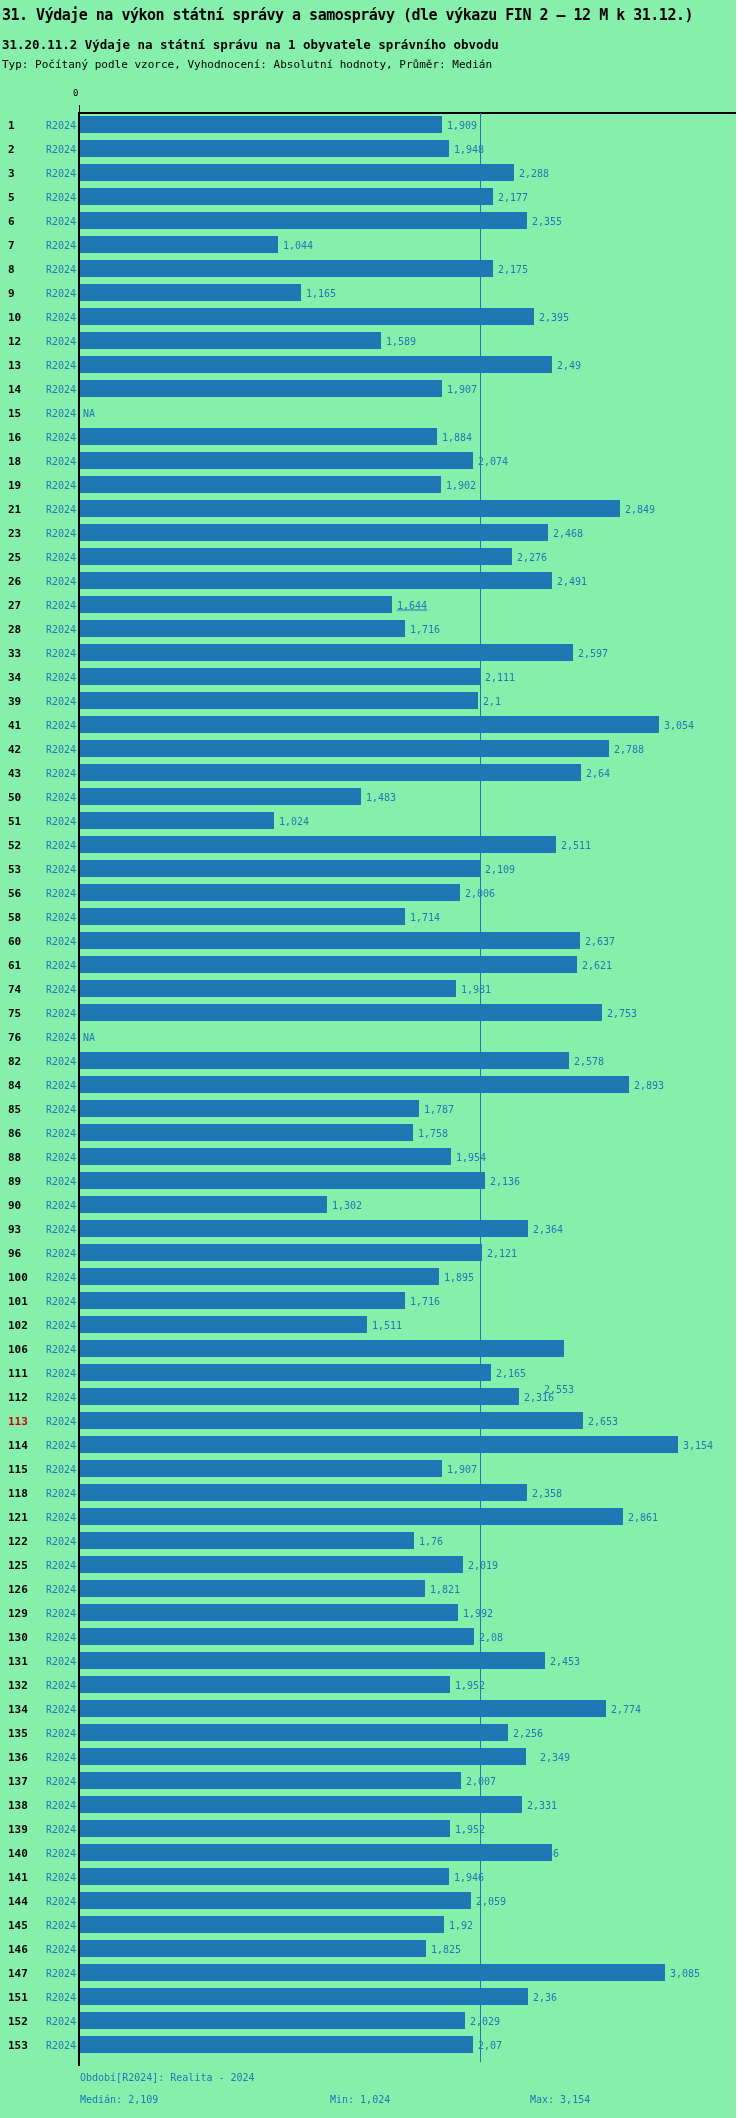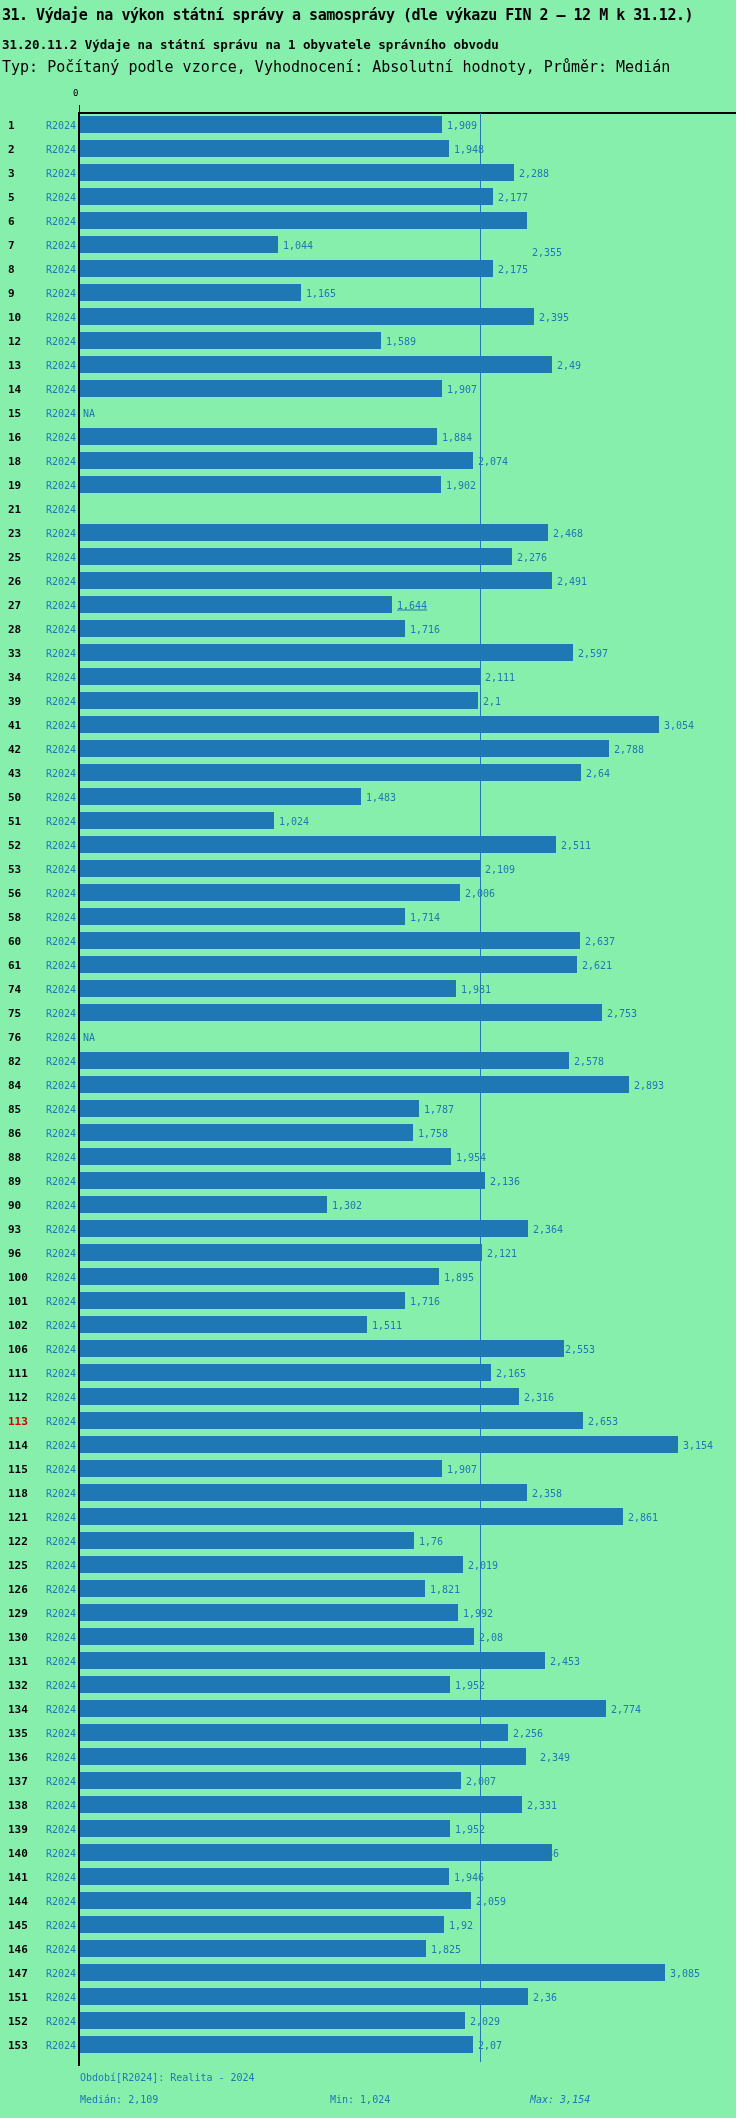--- a/index.html
+++ b/index.html
@@ -8,21 +8,21 @@
     position:relative;
     width:736px; height:2118px;
     background:#86efac;
     font-family:"DejaVu Sans Mono", monospace;
     overflow:hidden;
   }
   
   .hdr { position:absolute; left:2px; top:6px; width:748px; }
   .title    { font-size:15px; font-weight:bold; color:#000; letter-spacing:-0.5px; white-space:nowrap; }
   .subtitle { font-size:12.5px; font-weight:bold; color:#000; margin-top:13px; white-space:nowrap; }
-  .meta     { font-size:15px; color:#000; margin-top:6px; white-space:nowrap; }
+  .meta     { font-size:11px; color:#000; margin-top:6px; white-space:nowrap; }
   
   .plot { position:absolute; left:0; top:113px; width:750px; }
   .axis-top   { position:absolute; left:78px; top:-1px; width:668px; height:2px; background:#000; }
   .axis-left  { position:absolute; left:78px; top:-1px; width:2px; height:1954px; background:#000; }
   .zero-tick  { position:absolute; left:79px; top:-8px; width:1px; height:8px; background:#000; }
   .zero-label { position:absolute; left:73px; top:-25px; font-size:9px; color:#000; }
   .median-line{ position:absolute; left:480px; top:0; width:1px; height:1949px; background:#1f77b4; z-index:0; }
   .rows { position:absolute; left:0; top:0; width:750px; }
   .row { position:relative; height:24px; width:750px; }
   .rnum {
@@ -41,21 +41,21 @@
   }
   .bval {
     position:absolute; top:50%; transform:translateY(-50%);
     font-size:10px; color:#1f77b4; white-space:nowrap; z-index:2;
   }
   
   .foot { position:absolute; left:0; top:2072px; width:750px; font-size:10px; color:#1f77b4; }
   .f-period { position:absolute; left:80px;  top:0;    white-space:nowrap; }
   .f-median { position:absolute; left:80px;  top:22px; white-space:nowrap; }
   .f-min    { position:absolute; left:330px; top:22px; white-space:nowrap; }
-  .f-max    { position:absolute; left:530px; top:22px; white-space:nowrap;font-style:italic; }
+  .f-max    { position:absolute; left:530px; top:22px; white-space:nowrap; }
 </style>
 </head>
 <body>
 
 <div id="screen">
 
   <div class="hdr">
     <div class="title">31. Výdaje na výkon státní správy a samosprávy (dle výkazu FIN 2 – 12 M k 31.12.)</div>
     <div class="subtitle">31.20.11.2 Výdaje na státní správu na 1 obyvatele správního obvodu</div>
     <div class="meta">Typ: Počítaný podle vzorce, Vyhodnocení: Absolutní hodnoty, Průměr: Medián</div>
@@ -102,21 +102,21 @@
         <span class="bar" style="width: 413px;"></span>
         <span class="bval" style="left: 418px;">2,177</span>
       </span>
     </div>
 
     <div class="row">
       <span class="rnum">6</span>
       <span class="rper">R2024</span>
       <span class="bararea">
         <span class="bar" style="width: 447px;"></span>
-        <span class="bval" style="left: 452px; margin-top: 31px;">2,355</span>
+        <span class="bval" style="left: 452px;">2,355</span>
       </span>
     </div>
 
     <div class="row">
       <span class="rnum">7</span>
       <span class="rper">R2024</span>
       <span class="bararea">
         <span class="bar" style="width: 198px;"></span>
         <span class="bval" style="left: 203px;">1,044</span>
       </span>
@@ -208,20 +208,24 @@
       <span class="rper">R2024</span>
       <span class="bararea">
         <span class="bar" style="width: 361px;"></span>
         <span class="bval" style="left: 366px;">1,902</span>
       </span>
     </div>
 
     <div class="row">
       <span class="rnum">21</span>
       <span class="rper">R2024</span>
+      <span class="bararea">
+        <span class="bar" style="width: 540px;"></span>
+        <span class="bval" style="left: 545px;">2,849</span>
+      </span>
     </div>
 
     <div class="row">
       <span class="rnum">23</span>
       <span class="rper">R2024</span>
       <span class="bararea">
         <span class="bar" style="width: 468px;"></span>
         <span class="bval" style="left: 473px;">2,468</span>
       </span>
     </div>
@@ -521,21 +525,21 @@
         <span class="bar" style="width: 287px;"></span>
         <span class="bval" style="left: 292px;">1,511</span>
       </span>
     </div>
 
     <div class="row">
       <span class="rnum">106</span>
       <span class="rper">R2024</span>
       <span class="bararea">
         <span class="bar" style="width: 484px;"></span>
-        <span class="bval" style="left: 485px;">2,553</span>
+        <span class="bval" style="left: 464px; margin-top: 40px;">2,553</span>
       </span>
     </div>
 
     <div class="row">
       <span class="rnum">111</span>
       <span class="rper">R2024</span>
       <span class="bararea">
         <span class="bar" style="width: 411px;"></span>
         <span class="bval" style="left: 416px;">2,165</span>
       </span>

